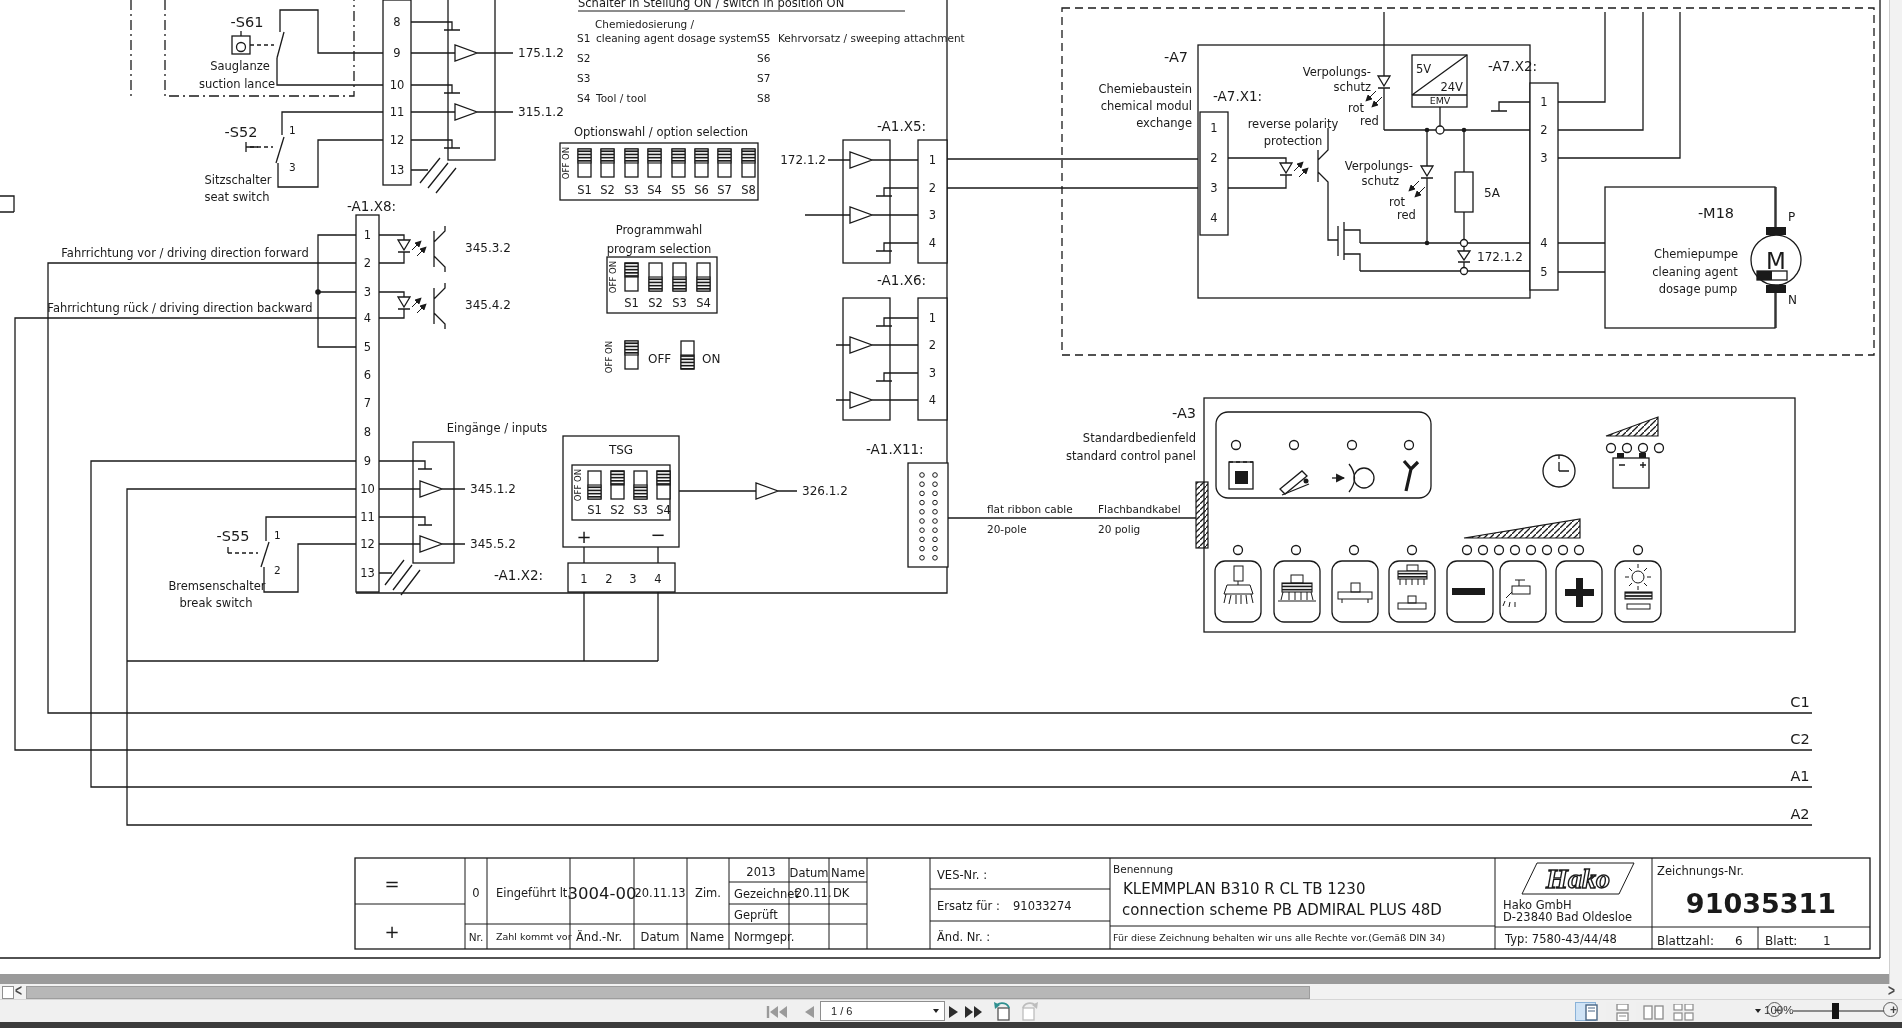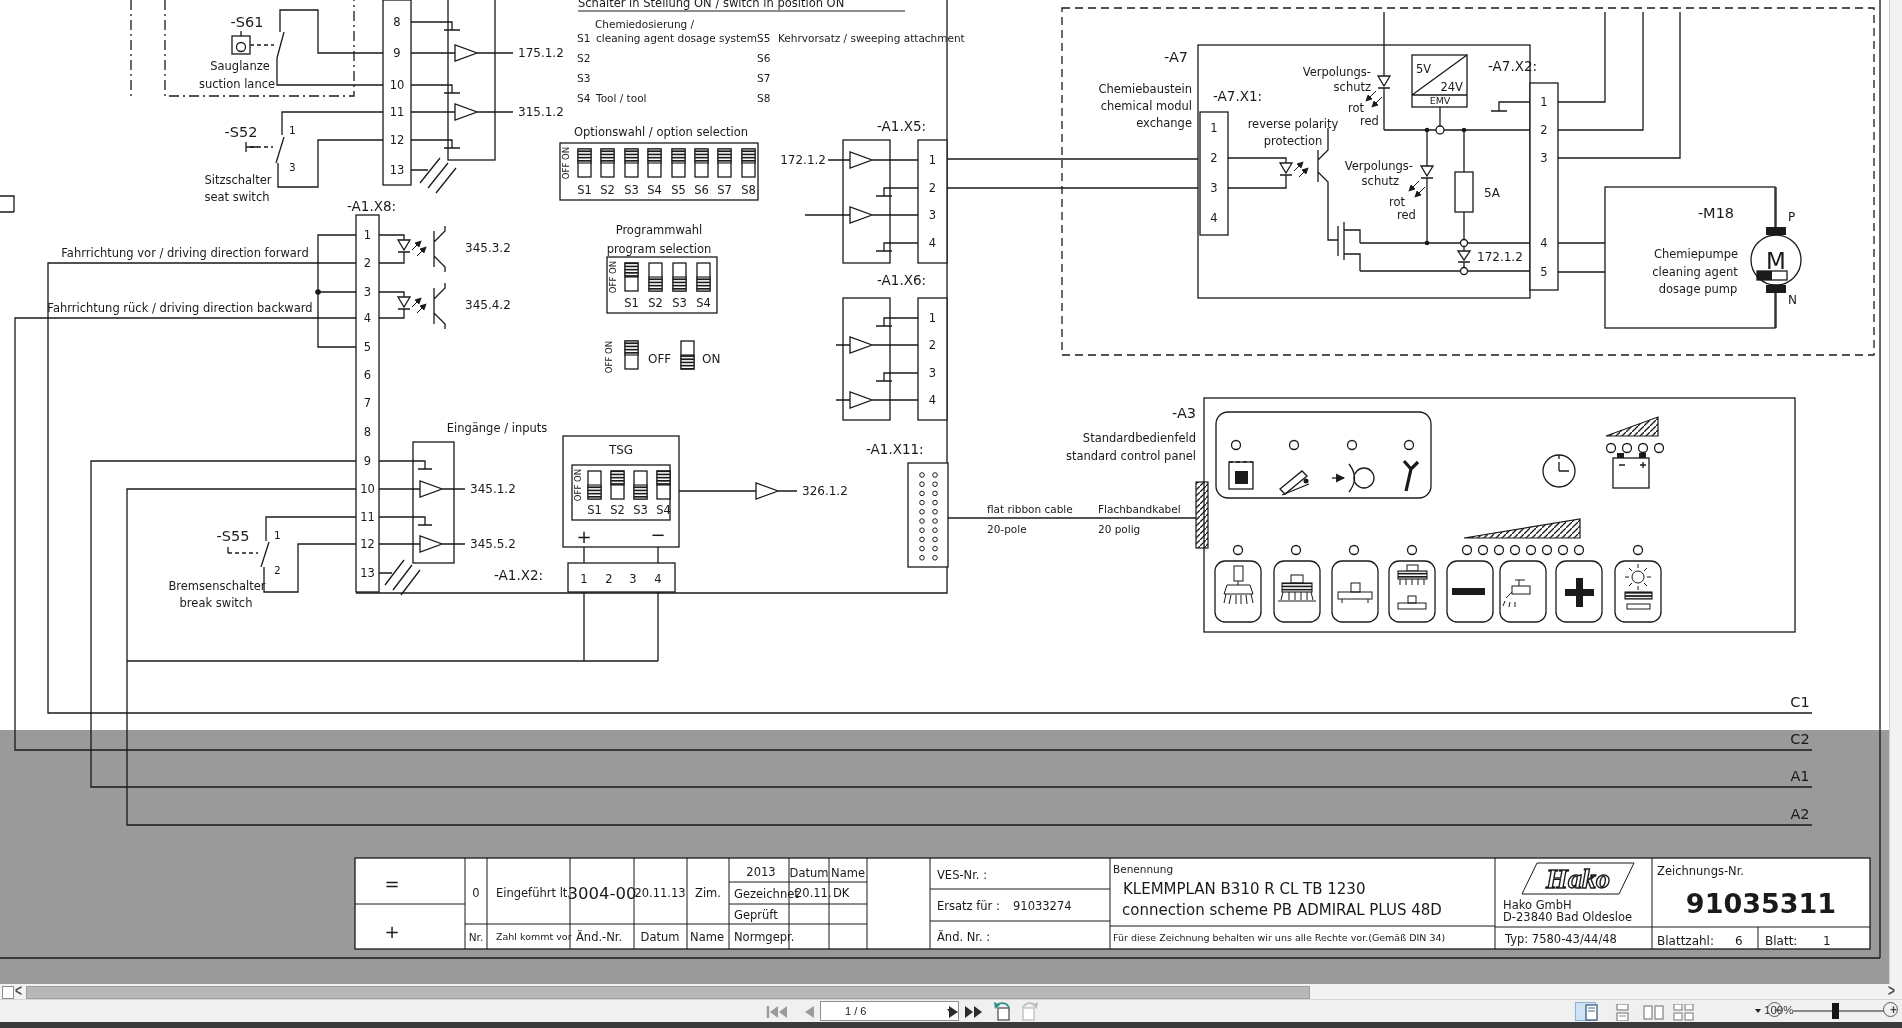--- a/index.html
+++ b/index.html
@@ -1,17 +1,17 @@
 <!DOCTYPE html>
 <html><head>
 <meta charset="utf-8">
 <style>
   html,body{margin:0;padding:0}
   body{width:1902px;height:1028px;position:relative;background:#9a9a9a;font-family:"Liberation Sans",sans-serif;overflow:hidden}
-  .page{position:absolute;left:0;top:0;width:1902px;height:730px;background:#fff}
+  .page{position:absolute;left:0;top:0;width:1902px;height:998px;background:#fff}
   svg text{font-family:"DejaVu Sans",sans-serif;fill:#1a1a1a;stroke:none}
   .t{font-size:11.5px}.ts{font-size:10.5px}.t12{font-size:12px}.tr{font-size:13.5px}.t14{font-size:14.5px}
   .tp{font-size:11.5px}.tax{font-size:8.5px}.t9{font-size:9.5px}.t16{font-size:16.5px}.t27{font-size:27px;font-weight:700}
   .t15{font-size:15px}.t18{font-size:18px}
   .ln{fill:none;stroke:#1a1a1a;stroke-width:1.3}
   .lt{fill:none;stroke:#1a1a1a;stroke-width:1}
   .wh{fill:#fff;stroke:#1a1a1a;stroke-width:1.3}
   .fl{fill:#1a1a1a;stroke:none}
   .hs{fill:url(#ph);stroke:#1a1a1a;stroke-width:1.1}
   .pd{fill:url(#pd);stroke:#1a1a1a;stroke-width:1.2}
@@ -20,21 +20,21 @@
   .dashA{stroke-dasharray:8 5}
   .logo{font-family:"Liberation Serif",serif;font-style:italic;font-weight:700;font-size:28px;fill:#fff;stroke:#1a1a1a;stroke-width:1.4}
   .gap{position:absolute;left:0;top:974px;width:1902px;height:10px;background:#9a9a9a}
   .hscroll{position:absolute;left:0;top:984px;width:1902px;height:15px;background:#f2f2f2}
   .hs-box{position:absolute;left:2px;top:2px;width:10px;height:11px;background:#fff;border:1px solid #8f8f8f}
   .hs-thumb{position:absolute;left:26px;top:2px;width:1282px;height:11px;background:#b7b7b7;border:1px solid #9d9d9d}
   .hs-arrow{position:absolute;top:0;font-weight:700;font-size:12px;color:#4a4a4a;transform:scaleY(1.3);line-height:15px}
   .hs-arrow.l{left:15px}.hs-arrow.r{left:1888px}
   .toolbar{position:absolute;left:0;top:999px;width:1902px;height:23px;background:#f0f0f0;border-top:1px solid #d6d6d6}
   .tbtn{position:absolute;top:1px;width:26px;height:21px;border:none;background:transparent;padding:0;cursor:default;display:flex;align-items:center;justify-content:center}
-  .pagebox{position:absolute;left:820px;top:1px;width:113px;height:18px;background:#fff;border:1px solid #8e8e8e;font-size:11px;color:#222;display:flex;align-items:center;padding-left:24px}
+  .pagebox{position:absolute;left:820px;top:1px;width:113px;height:18px;background:#fff;border:1px solid #8e8e8e;font-size:11px;color:#222;display:flex;align-items:center;padding-left:10px}
   .pb-caret{position:absolute;right:5px;top:7px;width:0;height:0;border-left:3.5px solid transparent;border-right:3.5px solid transparent;border-top:4.5px solid #222}
   .vbtn{position:absolute;top:2px;width:21px;height:19px;border:1px solid transparent}
   .vbtn.active{background:#cfe3f6;border:1px solid #8ab2d8}
   .ztext{position:absolute;left:1764px;top:4px;font-size:11.5px;color:#333}
   .zcaret{position:absolute;left:1755px;top:9px;width:0;height:0;border-left:3.5px solid transparent;border-right:3.5px solid transparent;border-top:4.5px solid #222}
   .zbtn{position:absolute;top:2px;width:15px;height:15px;border:1.5px solid #5d5d5d;border-radius:50%;color:#444;font-size:12px;font-weight:700;line-height:13px;text-align:center;background:transparent}
   .ztrack{position:absolute;left:1792px;top:10px;width:92px;height:2px;background:#8a8a8a}
   .zthumb{position:absolute;left:1832px;top:3px;width:7px;height:16px;background:#151515}
   .bottombar{position:absolute;left:0;top:1022px;width:1902px;height:6px;background:#3b3b3b}
   .vscroll{position:absolute;right:0;top:0;width:12px;height:984px;background:#f2f2f2;border-left:1px solid #cfcfcf}

